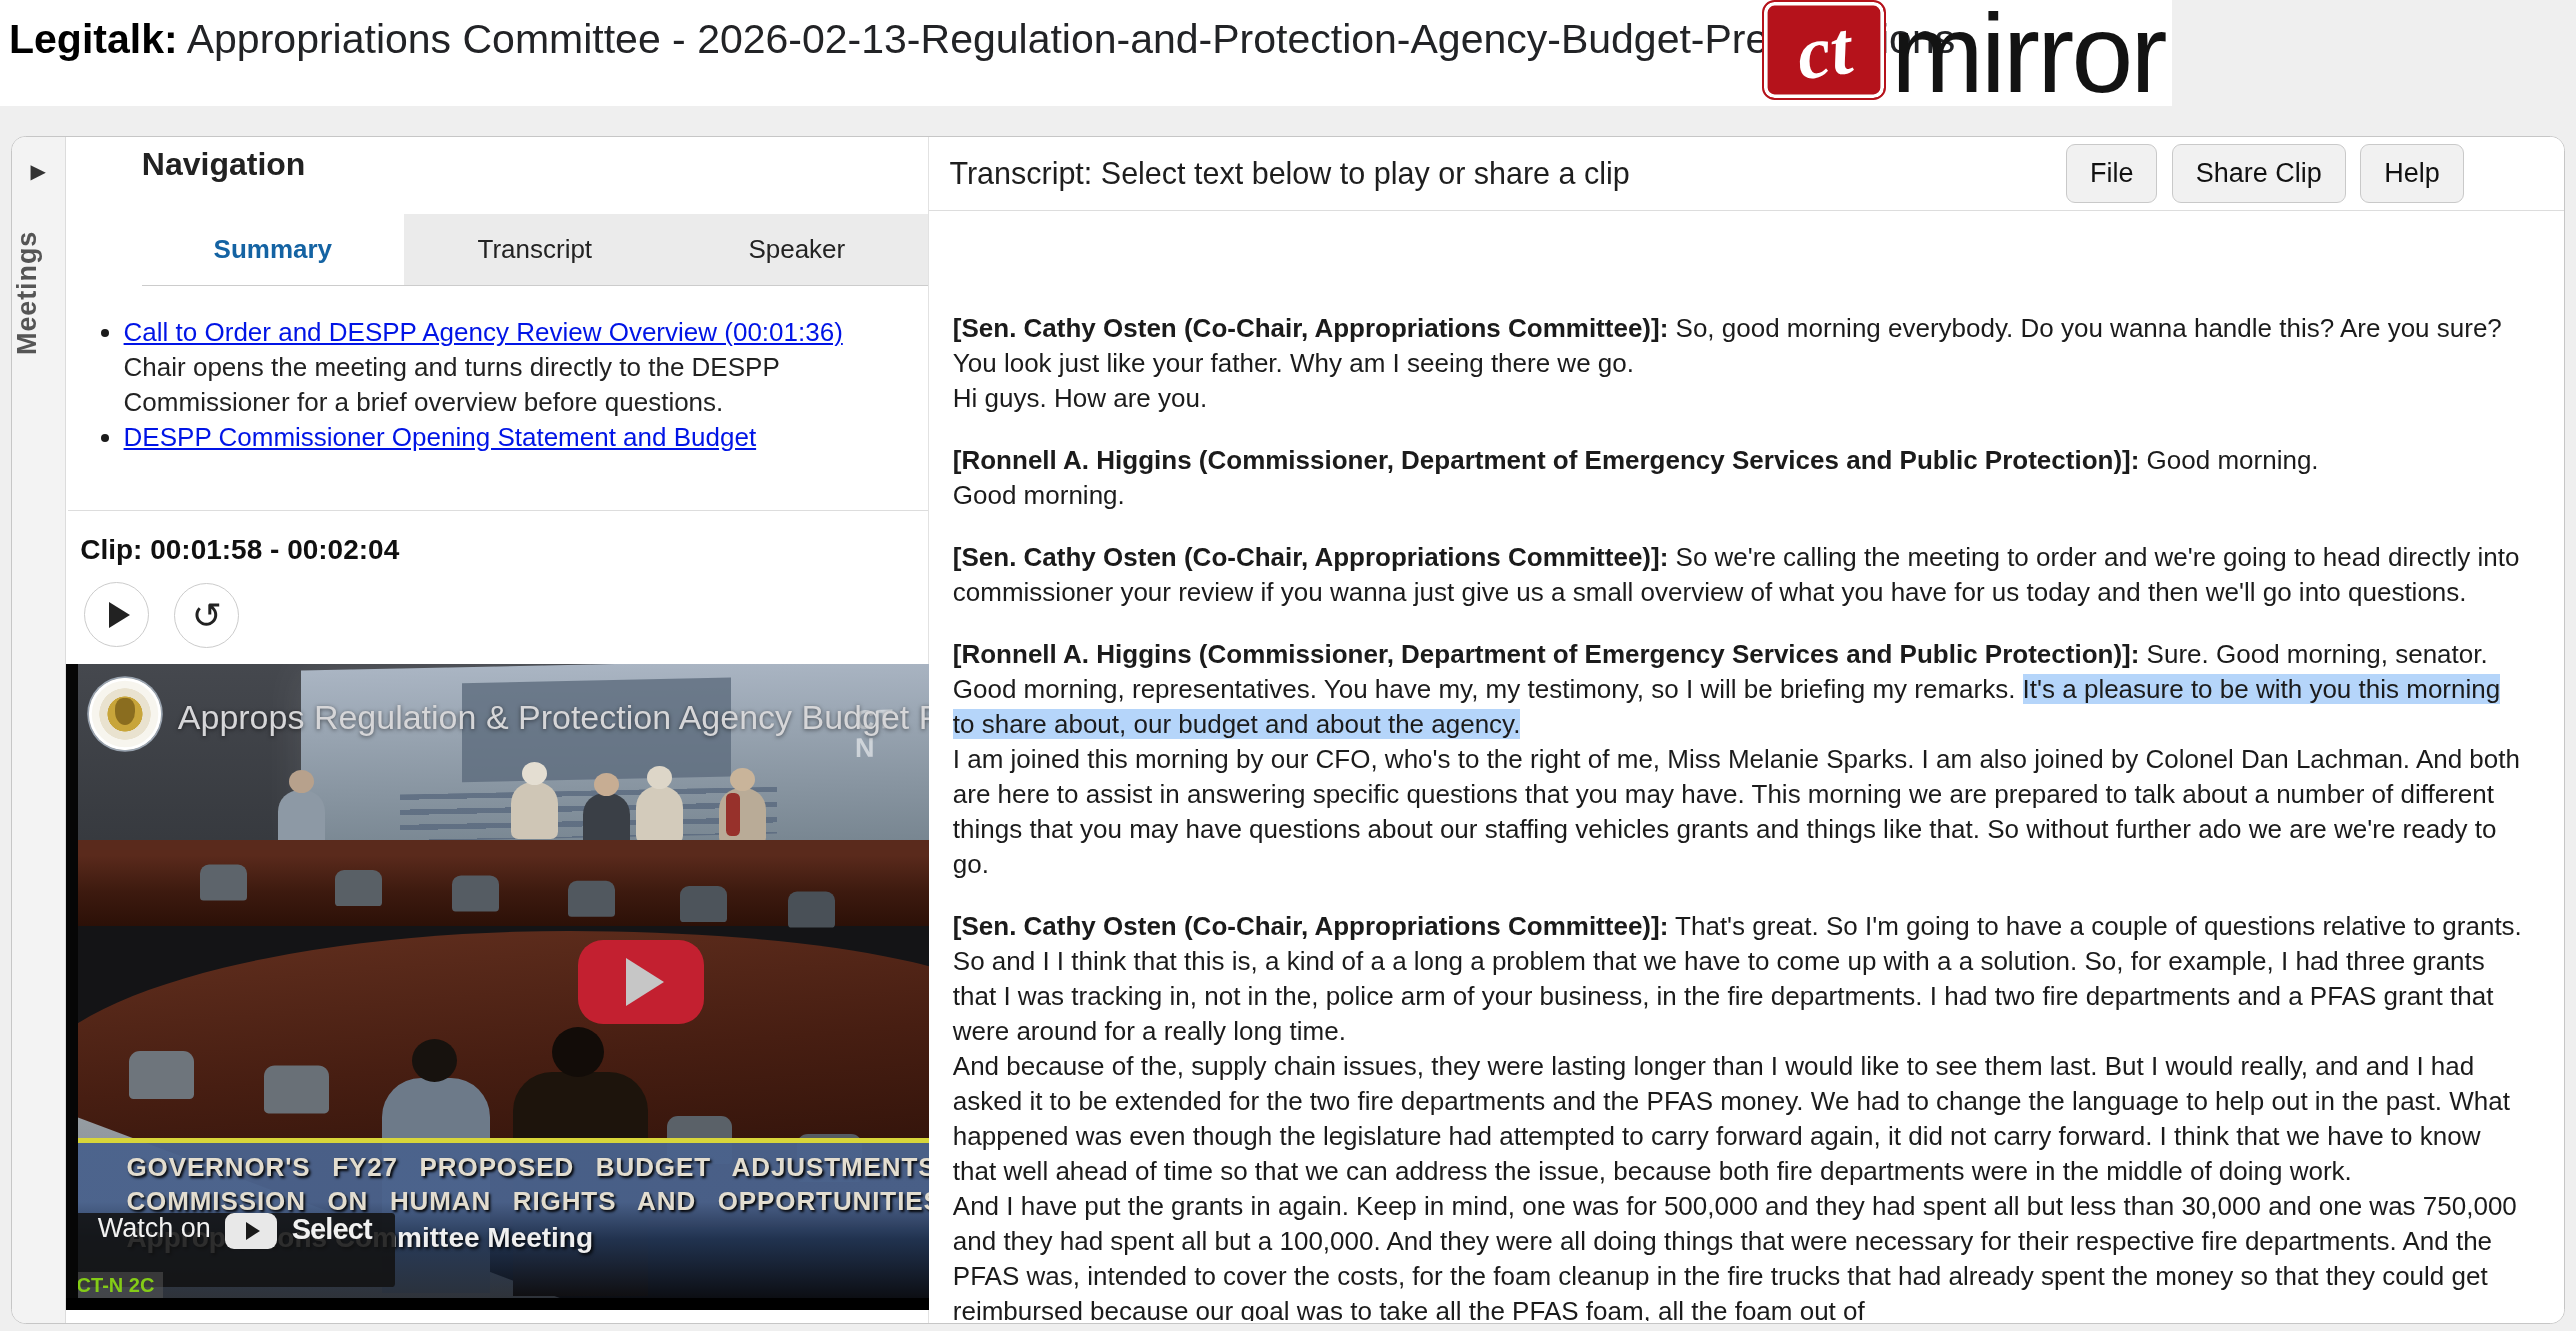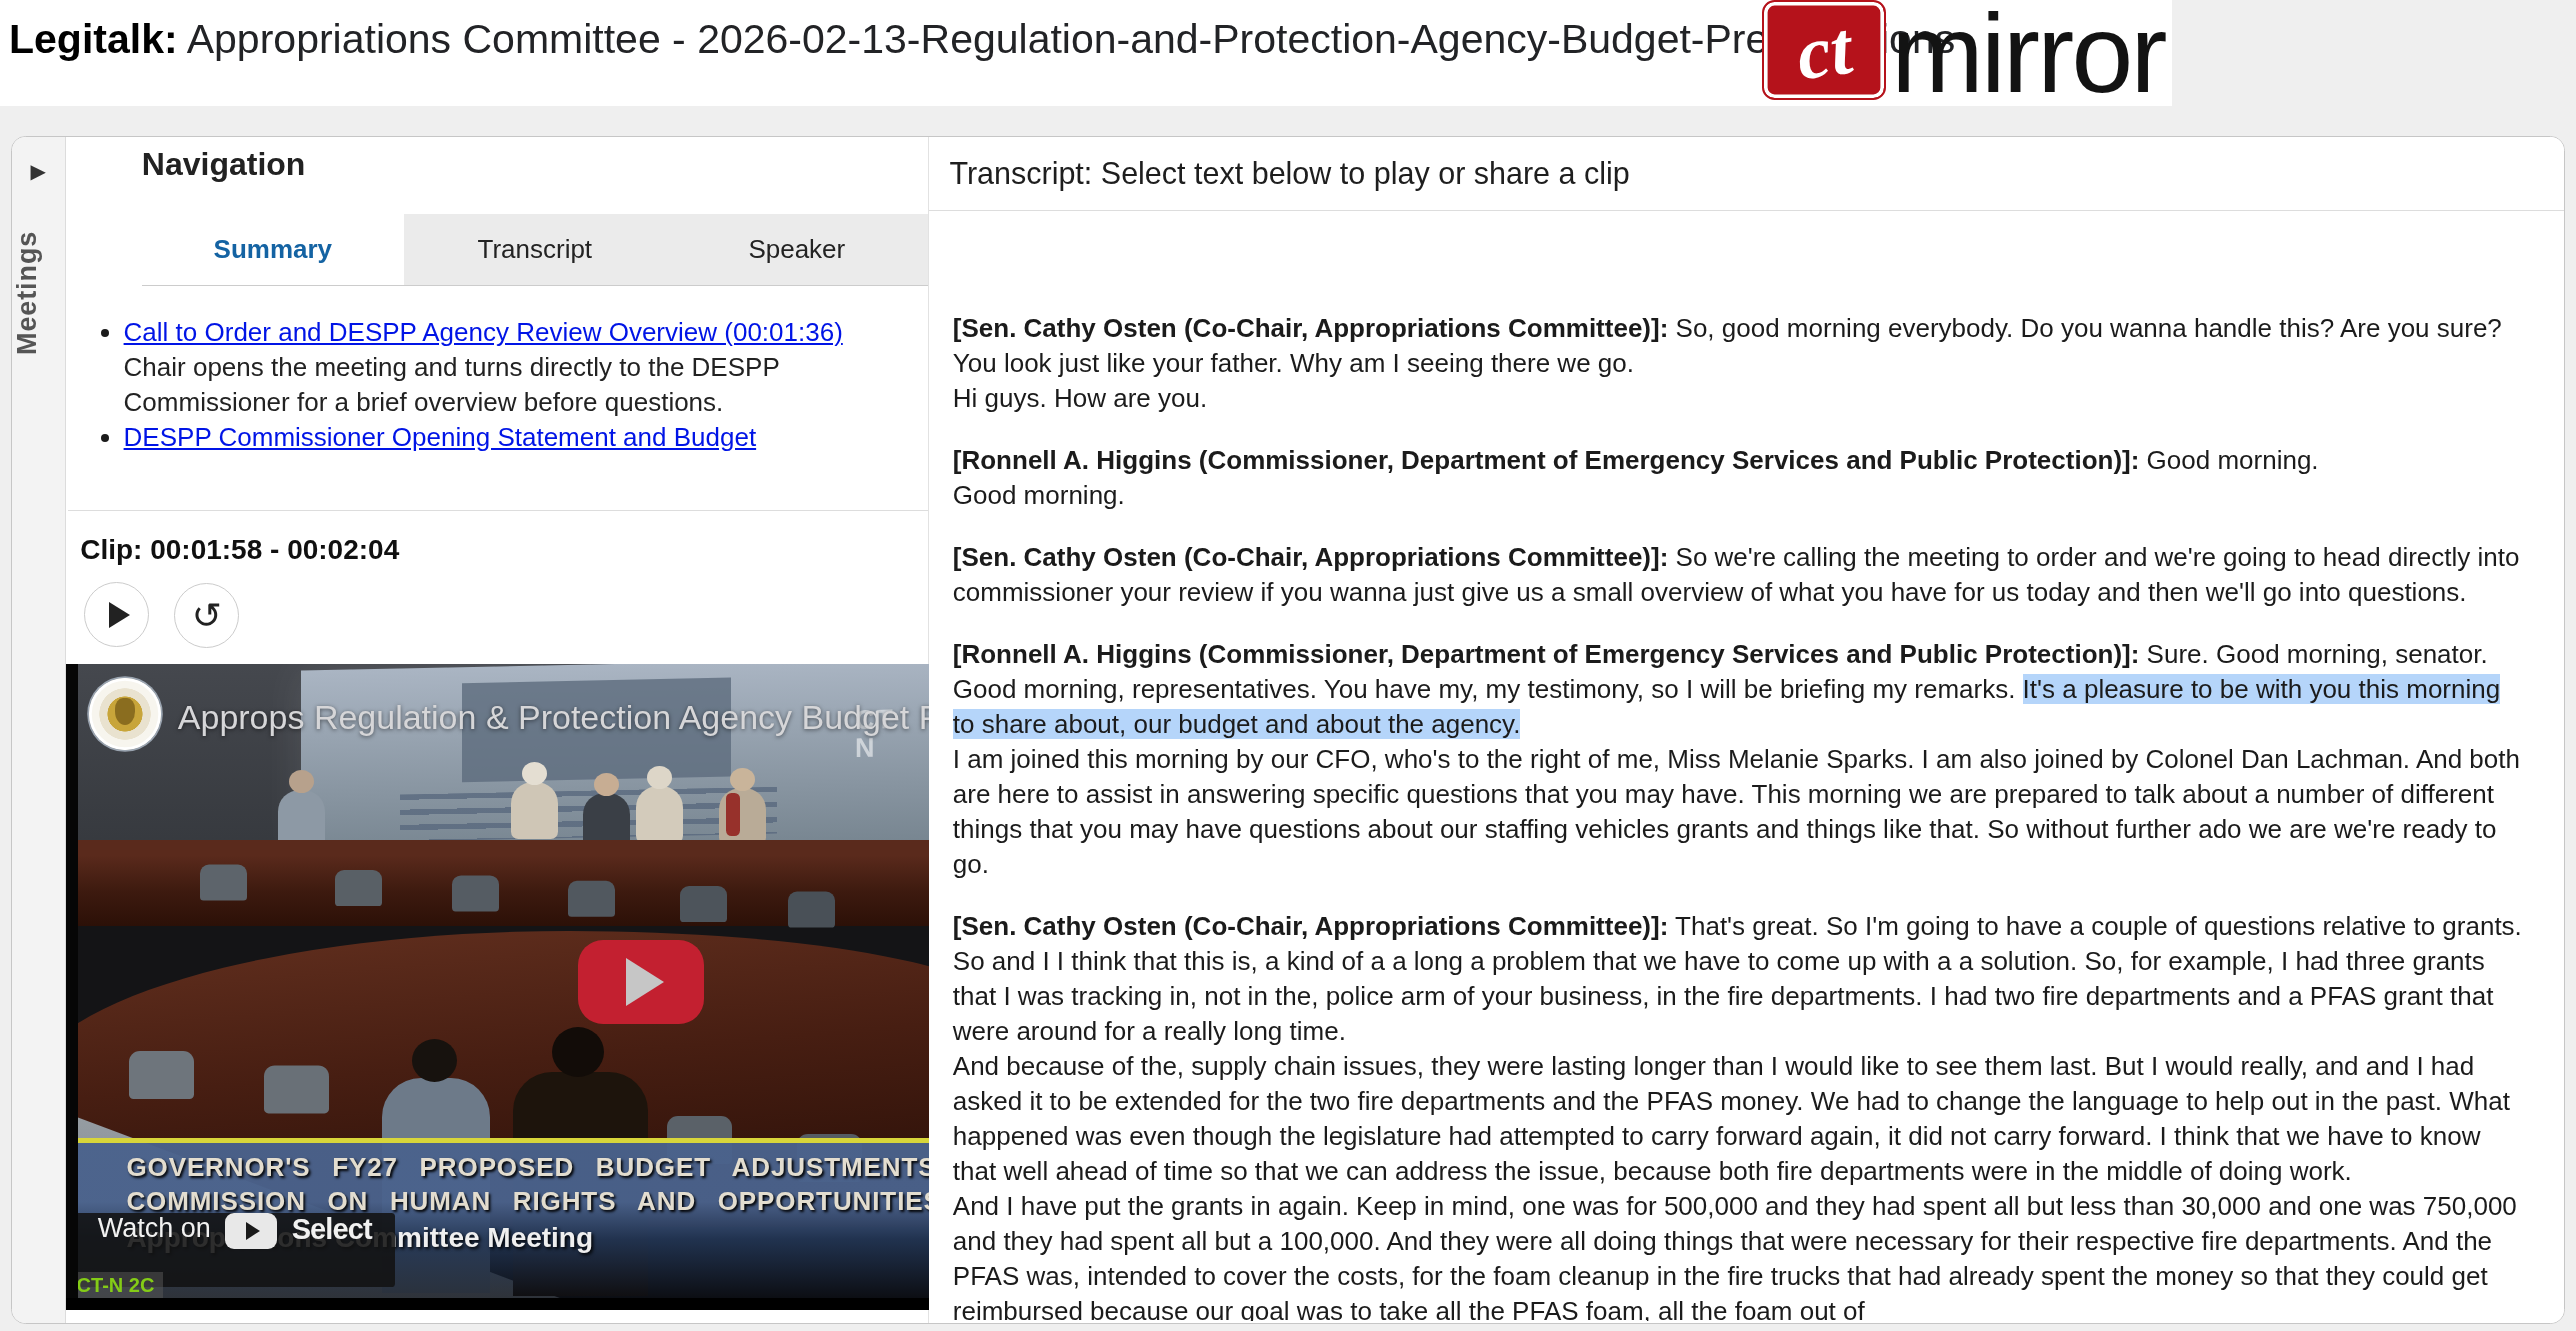--- a/index.html
+++ b/index.html
@@ -217,20 +217,25 @@
         </a>
         <div class="v-wm">CT-N 2C</div>
         <div class="v-lbar"></div>
         <div class="v-bbar"></div>
       </div>
     </section>
 
     <section class="transcript-col">
       <div class="t-head">
         <div class="t-title">Transcript: Select text below to play or share a clip</div>
+        <div class="t-buttons">
+          <button class="t-btn">File</button>
+          <button class="t-btn">Share Clip</button>
+          <button class="t-btn">Help</button>
+        </div>
       </div>
       <div class="t-body">
         <p><b class="spk">[Sen. Cathy Osten (Co-Chair, Appropriations Committee)]:</b><span> So, good morning everybody. Do you wanna handle this? Are you sure? You look just like your father. Why am I seeing there we go.
 Hi guys. How are you.</span></p>
         <p><b class="spk">[Ronnell A. Higgins (Commissioner, Department of Emergency Services and Public Protection)]:</b><span> Good morning.
 Good morning.</span></p>
         <p><b class="spk">[Sen. Cathy Osten (Co-Chair, Appropriations Committee)]:</b><span> So we're calling the meeting to order and we're going to head directly into commissioner your review if you wanna just give us a small overview of what you have for us today and then we'll go into questions.</span></p>
         <p><b class="spk">[Ronnell A. Higgins (Commissioner, Department of Emergency Services and Public Protection)]:</b><span> Sure. Good morning, senator. Good morning, representatives. You have my, my testimony, so I will be briefing my remarks. </span><mark>It's a pleasure to be with you this morning to share about, our budget and about the agency.</mark><span>
 I am joined this morning by our CFO, who's to the right of me, Miss Melanie Sparks. I am also joined by Colonel Dan Lachman. And both are here to assist in answering specific questions that you may have. This morning we are prepared to talk about a number of different things that you may have questions about our staffing vehicles grants and things like that. So without further ado we are we're ready to go.</span></p>
         <p><b class="spk">[Sen. Cathy Osten (Co-Chair, Appropriations Committee)]:</b><span> That's great. So I'm going to have a couple of questions relative to grants. So and I I think that this is, a kind of a a long a problem that we have to come up with a a solution. So, for example, I had three grants that I was tracking in, not in the, police arm of your business, in the fire departments. I had two fire departments and a PFAS grant that were around for a really long time.

